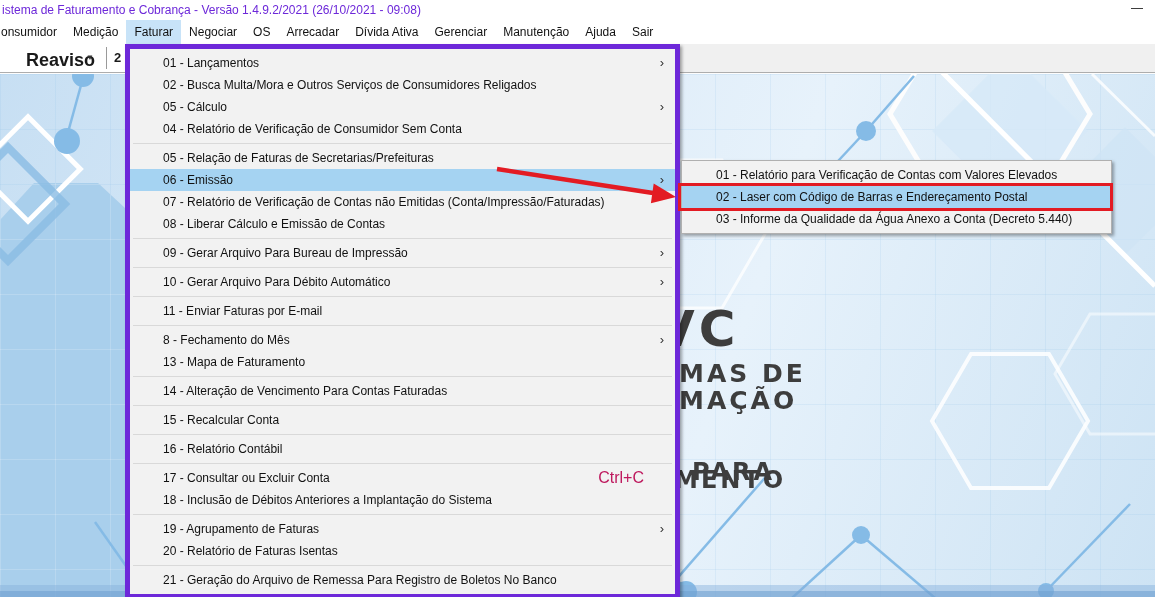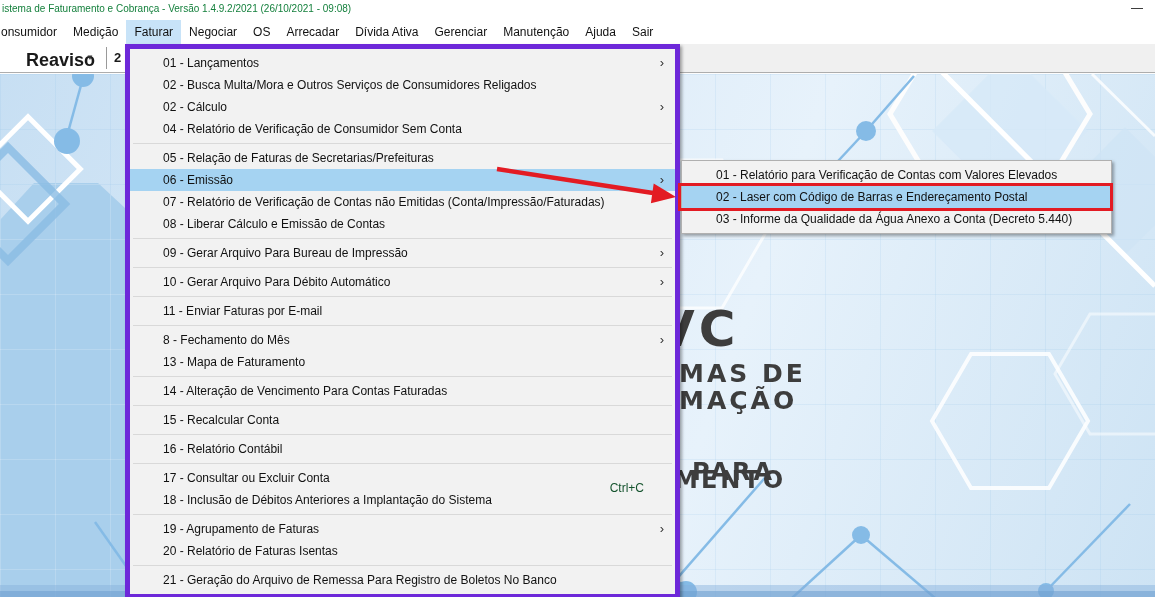--- a/index.html
+++ b/index.html
@@ -1,21 +1,21 @@
 <!DOCTYPE html>
 <html><head>
 <meta charset="utf-8">
 <style>
   html,body{margin:0;padding:0;background:#fff;}
   #app{position:relative;width:1155px;height:597px;overflow:hidden;
        font-family:"Liberation Sans",sans-serif;background:#fff;}
 
   
   .titlebar{position:absolute;left:0;top:0;width:100%;height:20px;background:#fff;}
-  .title-text{position:absolute;left:2px;top:3px;font-size:10px;color:#15803d;white-space:nowrap;}
+  .title-text{position:absolute;left:2px;top:3px;font-size:12px;color:#6d28d9;white-space:nowrap;}
   .min-btn{position:absolute;right:8px;top:1px;width:20px;height:16px;text-align:center;
            font-size:12px;color:#222;line-height:14px;}
 
   
   .menubar{position:absolute;left:0;top:20px;width:100%;height:24px;background:#fff;
            display:flex;align-items:flex-start;font-size:12px;color:#111;}
   .mb-item{padding:0 8px;line-height:24px;white-space:nowrap;}
   .mb-item.first{margin-left:-7px;}
   .mb-item.active{background:#c8e3f8;}
 
@@ -44,21 +44,21 @@
   .lf-d{left:674px;top:466px;font-size:24px;letter-spacing:3px;}
 
   
   .menu-panel{position:absolute;left:125px;top:44px;width:555px;z-index:10;background:#f2f2f2;
               border:5px solid #6d28d9;box-shadow:2px 2px 3px rgba(0,0,0,.35);
               padding:3px 0;box-sizing:border-box;}
   .mi{position:relative;height:22px;line-height:22px;padding-left:33px;padding-right:26px;
       font-size:12px;color:#111;white-space:nowrap;}
   .mi.hl{background:#a5d3f2;}
   .chev{position:absolute;right:11px;top:0;font-size:13px;color:#333;line-height:22px;}
-  .sc{position:absolute;right:31px;top:10px;line-height:22px;font-size:12px;color:#14532d;}
+  .sc{position:absolute;right:31px;top:0;line-height:22px;font-size:16px;color:#be185d;}
   .sep{height:1px;background:#d9d9d9;margin:3px 3px;}
 
   .submenu-panel{position:absolute;left:681px;top:160px;width:431px;z-index:11;background:#f2f2f2;
                  border:1px solid #b0b0b0;box-shadow:2px 2px 3px rgba(0,0,0,.35);
                  padding:3px 0;box-sizing:border-box;}
   .submenu-panel .mi{padding-left:34px;}
 
   
   .overlay{position:absolute;left:0;top:0;width:1155px;height:597px;z-index:20;pointer-events:none;}
 </style>
@@ -162,21 +162,21 @@
 
   <div class="menu-panel">
     <div class="mi">
       <span>01 - Lançamentos</span>
       <span class="chev">›</span>
     </div>
     <div class="mi">
       <span>02 - Busca Multa/Mora e Outros Serviços de Consumidores Religados</span>
     </div>
     <div class="mi">
-      <span>02 - Cálculo</span>
+      <span>05 - Cálculo</span>
       <span class="chev">›</span>
     </div>
     <div class="mi">
       <span>04 - Relatório de Verificação de Consumidor Sem Conta</span>
     </div>
     <div class="sep"></div>
     <div class="mi">
       <span>05 - Relação de Faturas de Secretarias/Prefeituras</span>
     </div>
     <div class="mi hl">

